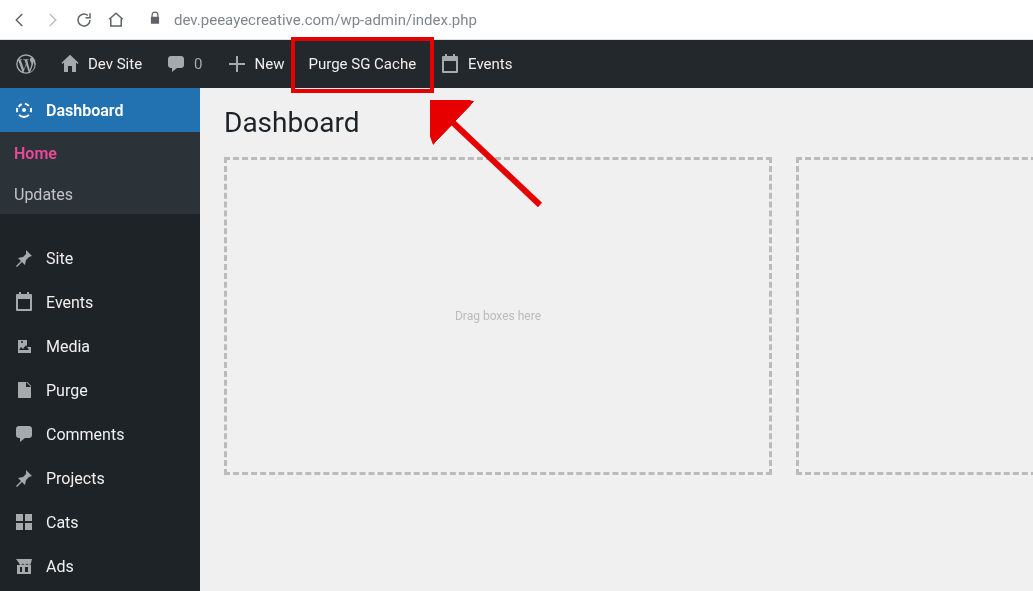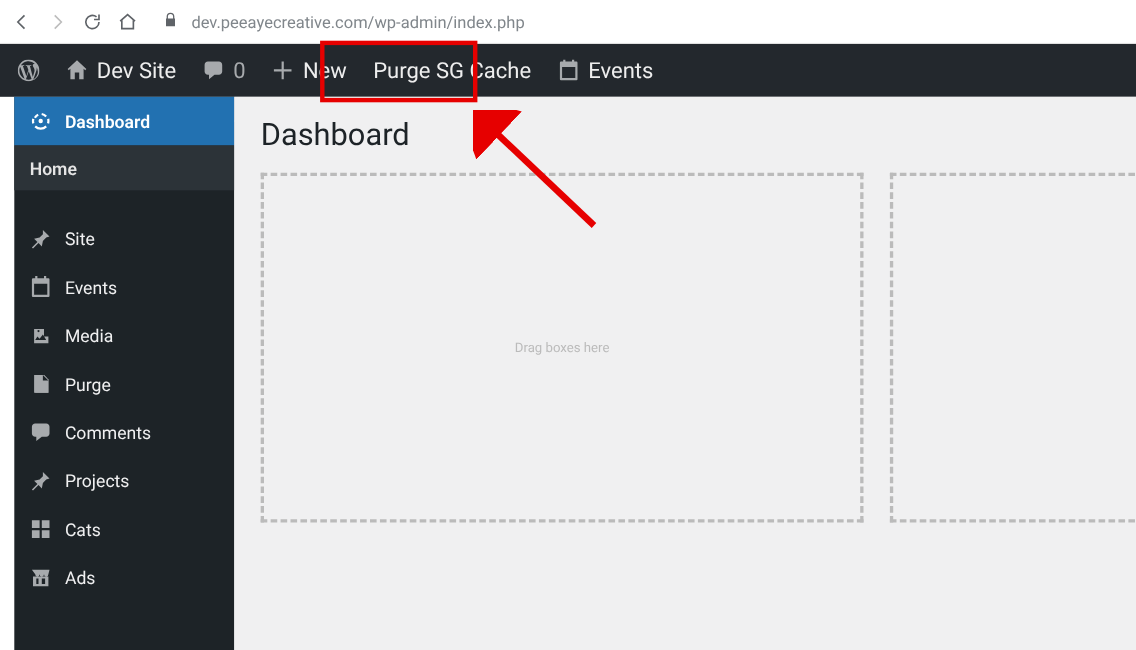--- a/index.html
+++ b/index.html
@@ -24,41 +24,41 @@
   .url-text { color:#202124; }
   .url-text .dim { color:#80868b; }
 
   
   .wp-adminbar {
     height: 48px;
     background:#23282d;
     display:flex;
     align-items:center;
     color:#eee;
-    font-size:20px;
+    font-size:15px;
     padding:0 6px;
     gap:4px;
   }
   .ab-item { display:flex; align-items:center; gap:8px; padding:0 10px; height:100%; cursor:pointer; position:relative; }
   .ab-item svg { width:20px; height:20px; fill:#a7aaad; }
   .ab-count { color:#a7aaad; }
 
   .highlight-box {
     position:absolute;
     border:4px solid #e60000;
     top:37px;
     left:291px;
     width:143px;
     height:56px;
     pointer-events:none;
     z-index:50;
   }
 
   
-  .wp-body { display:flex; height:calc(591px - 40px - 48px);padding-left:13px; }
+  .wp-body { display:flex; height:calc(591px - 40px - 48px); }
 
   
   .wp-sidebar {
     width:200px;
     background:#1d2327;
     color:#f0f0f1;
     font-size:16px;
     display:flex;
     flex-direction:column;
   }
@@ -71,21 +71,21 @@
   .menu-item.current {
     background:#2271b1; color:#fff; font-weight:600;
   }
   .menu-item.current svg { fill:#fff;}
   .menu-item.current::after{
     content:""; position:absolute; right:-10px; top:50%; transform:translateY(-50%);
     border:10px solid transparent; border-right-color:#f0f0f1;
   }
   .submenu { background:#2c3338; }
   .submenu .sub-item { padding:12px 14px 10px 14px; cursor:pointer; color:#c3c4c7; }
-  .submenu .sub-item.current { color:#e5e5e5; font-weight:600; }
+  .submenu .sub-item.current { color:#ec4899; font-weight:600; }
   .menu-separator { height:22px; }
 
   
   .wp-content {
     flex:1; background:#f0f0f1; padding:18px 24px; position:relative; overflow:hidden;
   }
   .page-title { font-size:28px; font-weight:400; color:#1d2327; margin-bottom:18px; }
 
   .box-row { display:flex; gap:24px; }
   .drag-box {
@@ -185,20 +185,21 @@
 
   <div class="wp-sidebar">
     <div class="menu-item current">
       <svg viewBox="0 0 20 20">
           <path d="M3.8 6.5a8 8 0 0 1 3.4-3.2l1 1.8a6 6 0 0 0-2.6 2.5zm7.3-3.8a8 8 0 0 1 4.6 2.6l-1.5 1.3a6 6 0 0 0-3.5-2zM2 10a8 8 0 0 1 .3-2.2l2 .5A6 6 0 0 0 4 10a6 6 0 0 0 .3 1.8l-2 .6A8 8 0 0 1 2 10zm15.7 2.4-2-.6A6 6 0 0 0 16 10a6 6 0 0 0-.2-1.7l2-.5A8 8 0 0 1 18 10a8 8 0 0 1-.3 2.4zM10 18a8 8 0 0 1-5.7-2.4l1.4-1.4a6 6 0 0 0 8.6 0l1.4 1.4A8 8 0 0 1 10 18zm0-6a2 2 0 1 1 2-2 2 2 0 0 1-2 2z"></path>
         </svg>
       <span>Dashboard</span>
     </div>
     <div class="submenu">
       <div class="sub-item current"><span>Home</span></div>
+      <div class="sub-item"><span>Updates</span></div>
     </div>
     <div class="menu-separator"></div>
 
     <div class="menu-item">
       <svg viewBox="0 0 20 20">
           <path d="M12 2l6 6-3 1-3 3-1 5-3-3-5 5-1-1 5-5-3-3 5-1 3-3z"></path>
         </svg>
       <span>Site</span>
     </div>
     <div class="menu-item">

